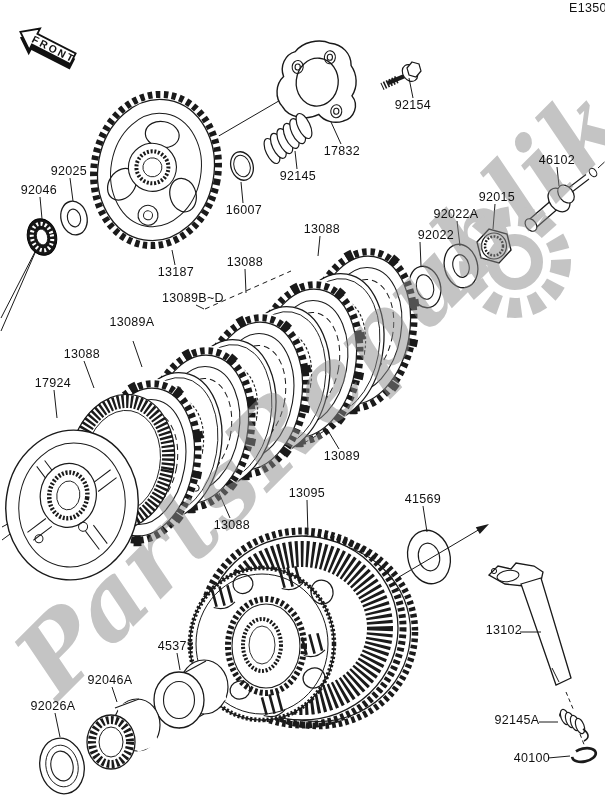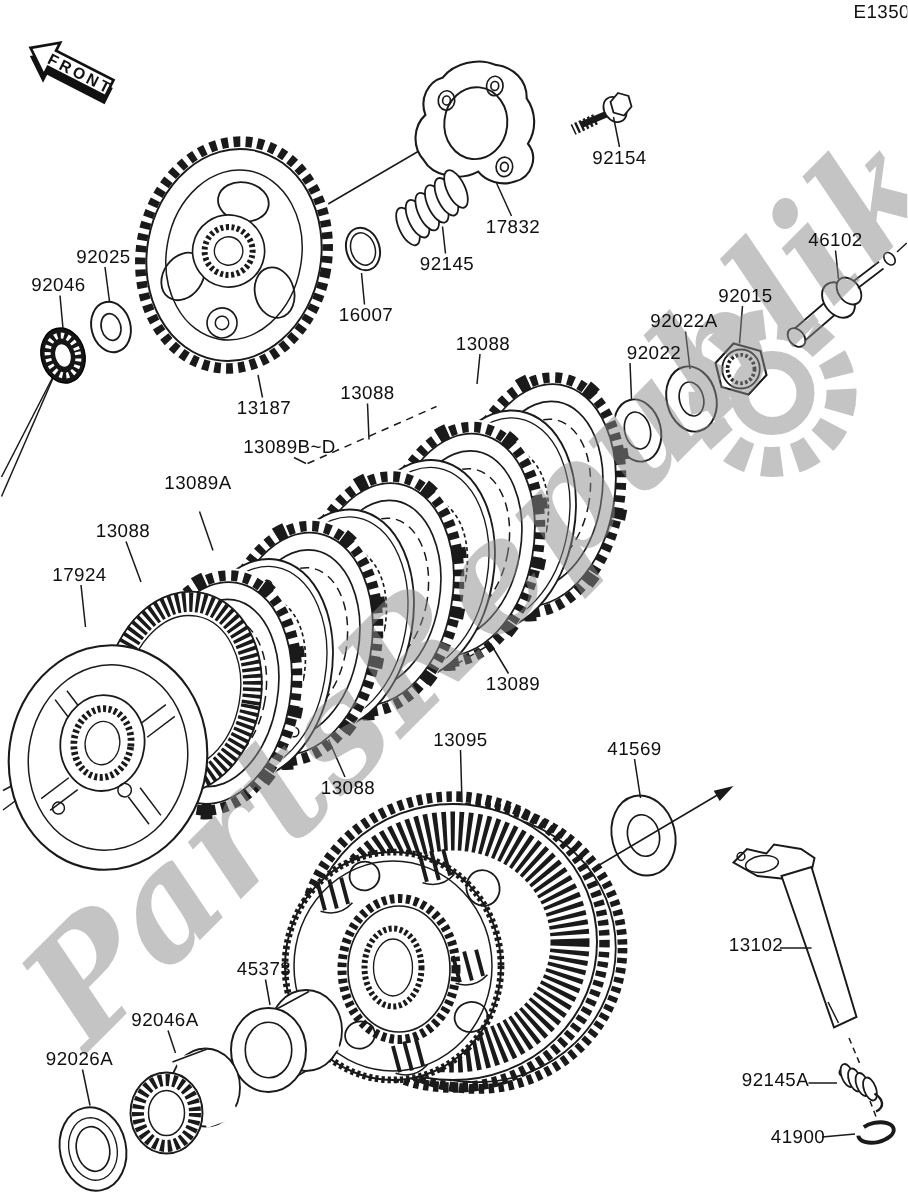--- a/index.html
+++ b/index.html
@@ -317,14 +317,14 @@
   <span class="lbl" style="left:53px;top:377px">17924</span>
   <span class="lbl" style="left:342px;top:450px">13089</span>
   <span class="lbl" style="left:232px;top:519px">13088</span>
   <span class="lbl" style="left:307px;top:487px">13095</span>
   <span class="lbl" style="left:423px;top:493px">41569</span>
   <span class="lbl" style="left:176px;top:640px">45373</span>
   <span class="lbl" style="left:110px;top:674px">92046A</span>
   <span class="lbl" style="left:53px;top:700px">92026A</span>
   <span class="lbl" style="left:504px;top:624px">13102</span>
   <span class="lbl" style="left:517px;top:714px">92145A</span>
-  <span class="lbl" style="left:532px;top:752px">41900</span>
+  <span class="lbl" style="left:532px;top:752px">40100</span>
 </div>
 
 </body></html>

